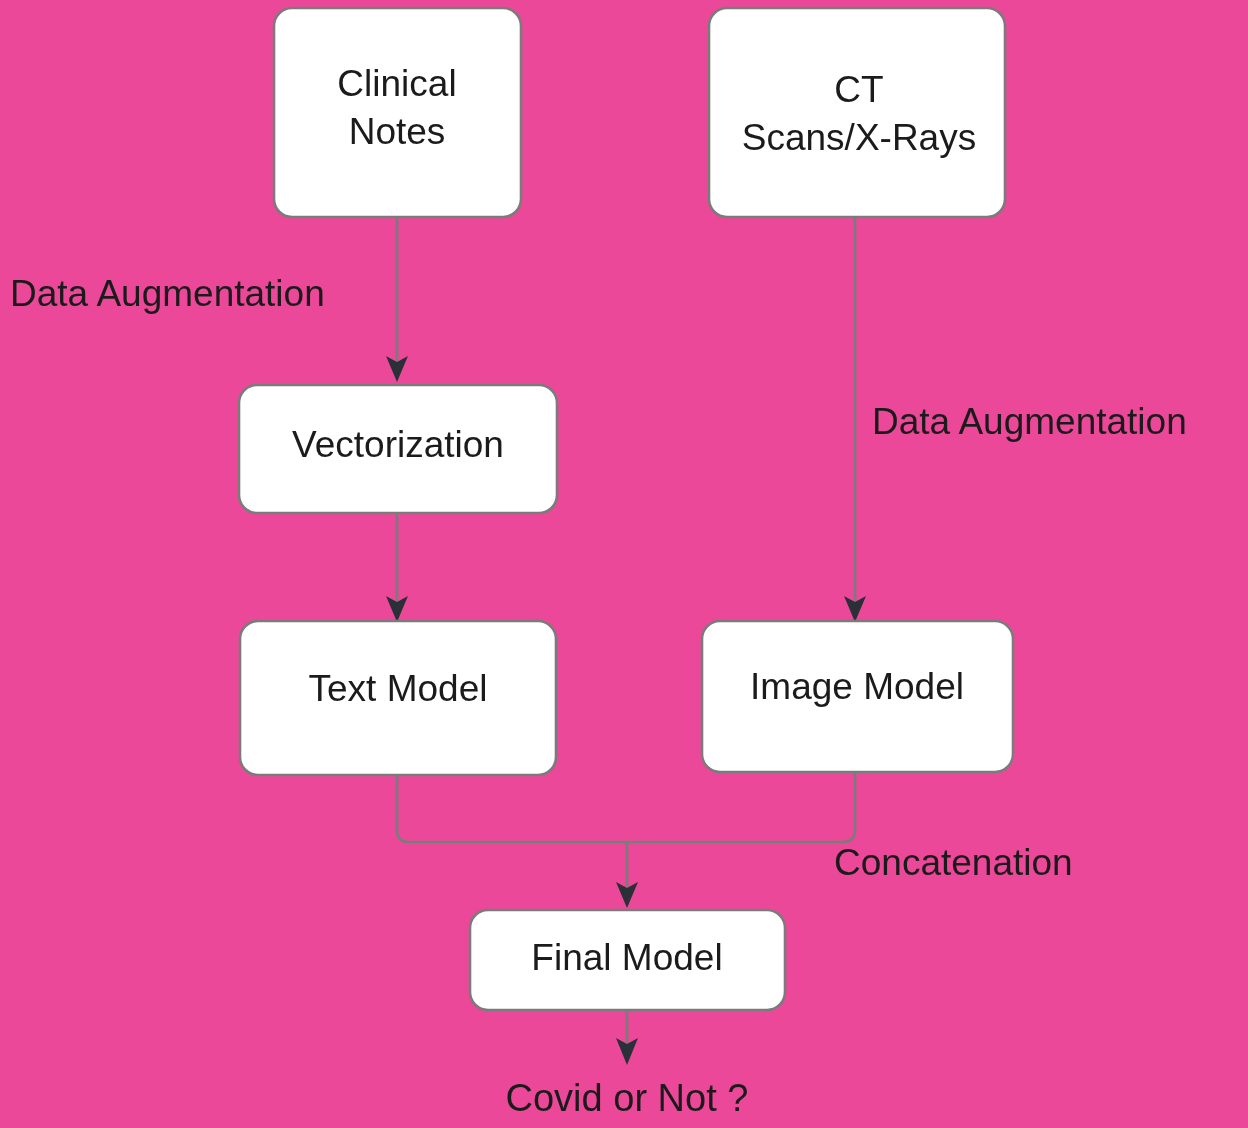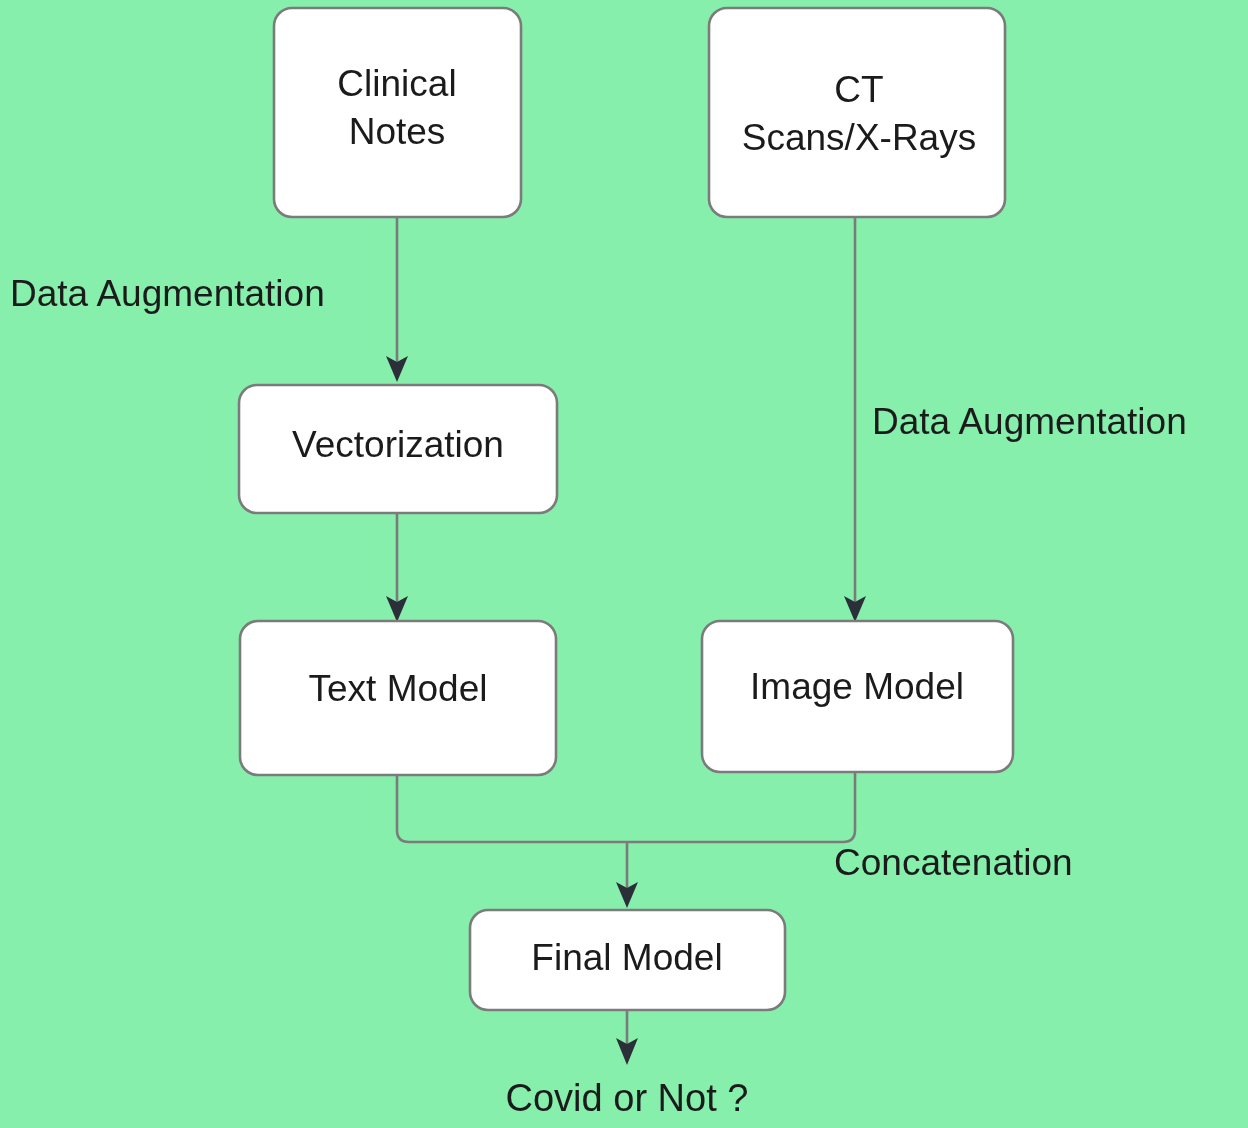--- a/index.html
+++ b/index.html
@@ -10,21 +10,21 @@
   body {
     width: 1248px;
     height: 1128px;
     font-family: "Liberation Sans", sans-serif;
     overflow: hidden;
   }
   #diagram-root {
     position: relative;
     width: 1248px;
     height: 1128px;
-    background: #86efac;
+    background: #ec4899;
   }
   svg#flow {
     display: block;
     width: 1248px;
     height: 1128px;
   }
   .node-box {
     fill: #ffffff;
     stroke: #7b7b7b;
     stroke-width: 2.6;

